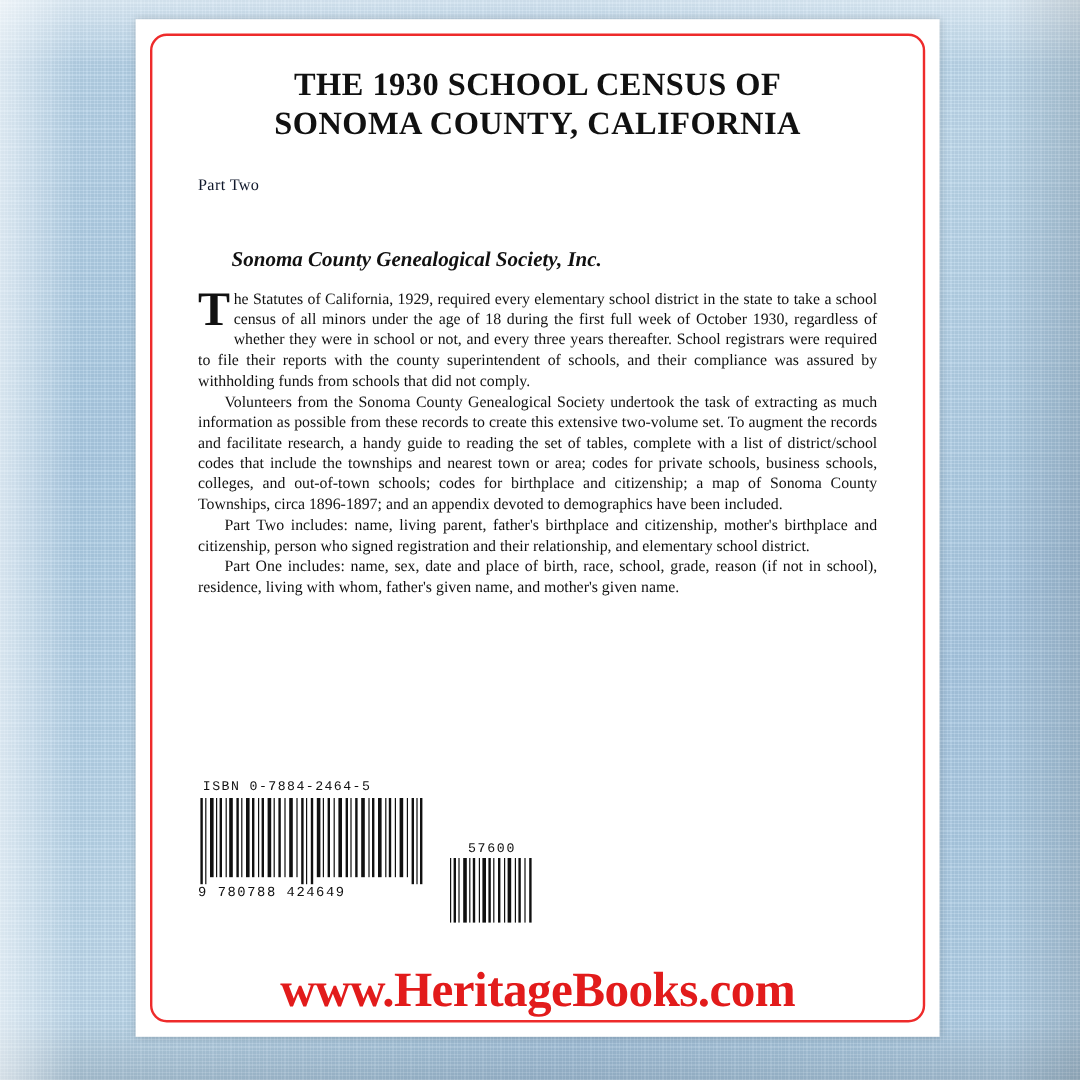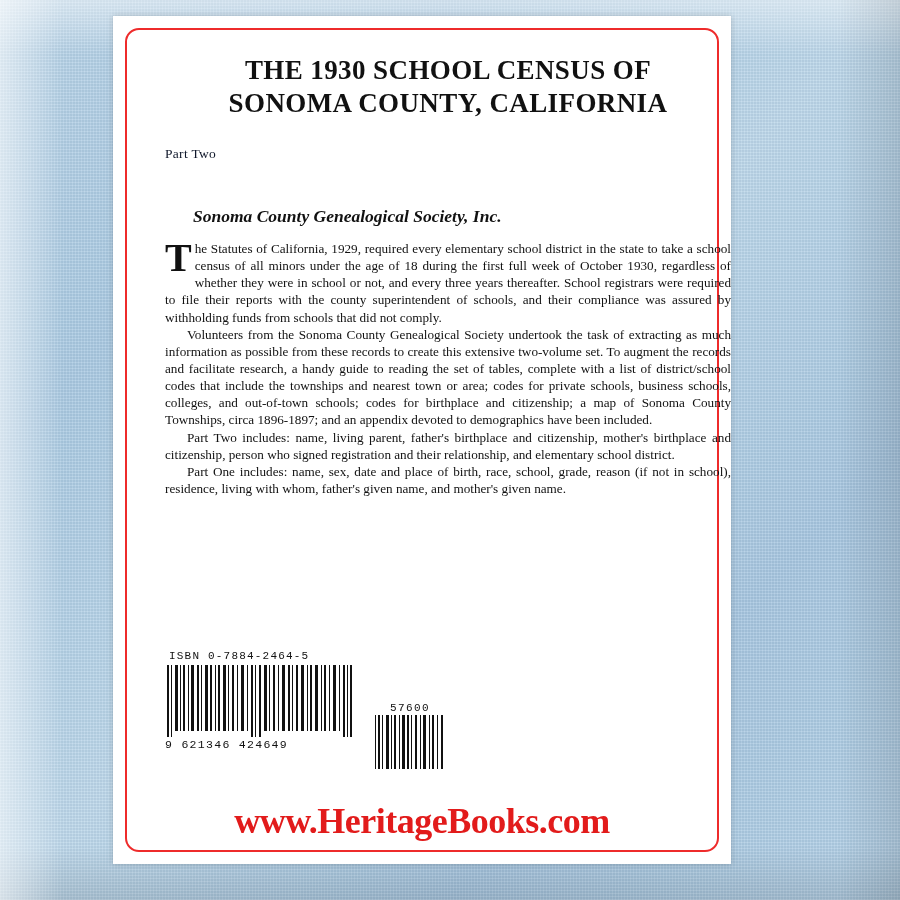--- a/index.html
+++ b/index.html
@@ -42,21 +42,21 @@
       linear-gradient(90deg, rgba(255,255,255,0.55) 0%, rgba(255,255,255,0) 7%, rgba(255,255,255,0) 93%, rgba(0,0,0,0.10) 100%),
       linear-gradient(180deg, rgba(255,255,255,0.45) 0%, rgba(255,255,255,0) 6%, rgba(255,255,255,0) 94%, rgba(0,0,0,0.10) 100%);
     pointer-events: none;
   }
 
   
   #white-panel {
     position: absolute;
     left: 113px;
     top: 16px;
-    width: 618px;
+    width: 670px;
     height: 848px;
     background: #ffffff;
     box-sizing: border-box;
     box-shadow: 0 0 6px rgba(0,0,0,0.18);
   }
   #red-frame {
     position: absolute;
     left: 12px;
     top: 12px;
     right: 12px;
@@ -192,21 +192,21 @@
   
   #website {
     position: absolute;
     left: 0;
     right: 0;
     top: 784px;
     text-align: center;
     color: #e21b1b;
     font-family: "Liberation Serif", serif;
     font-weight: bold;
-    font-size: 36px;
+    font-size: 41px;
     letter-spacing: -0.5px;
     white-space: nowrap;
   }
 </style>
 </head>
 <body>
 
 <div id="book-cover">
   <div id="cover-texture"></div>
   <div id="cover-shade"></div>
@@ -277,21 +277,21 @@
               <rect x="156" y="0" width="1" height="66"></rect>
               <rect x="159" y="0" width="2" height="66"></rect>
               <rect x="164" y="0" width="1" height="66"></rect>
               <rect x="168" y="0" width="3" height="66"></rect>
               <rect x="174" y="0" width="1" height="66"></rect>
               <rect x="178" y="0" width="2" height="72"></rect>
               <rect x="182" y="0" width="1" height="72"></rect>
               <rect x="185" y="0" width="2" height="72"></rect>
             </g>
           </svg>
-          <div class="bc-digits">9 621346 424649</div>
+          <div class="bc-digits">9 780788 424649</div>
         </div>
 
         <div class="bc-addon addon-wrap">
           <div class="addon-digits-top">57600</div>
           <svg class="bars" viewBox="0 0 74 54" preserveAspectRatio="none">
             <g fill="#111">
               <rect x="2" y="0" width="1" height="54"></rect>
               <rect x="5" y="0" width="2" height="54"></rect>
               <rect x="9" y="0" width="1" height="54"></rect>
               <rect x="13" y="0" width="3" height="54"></rect>

